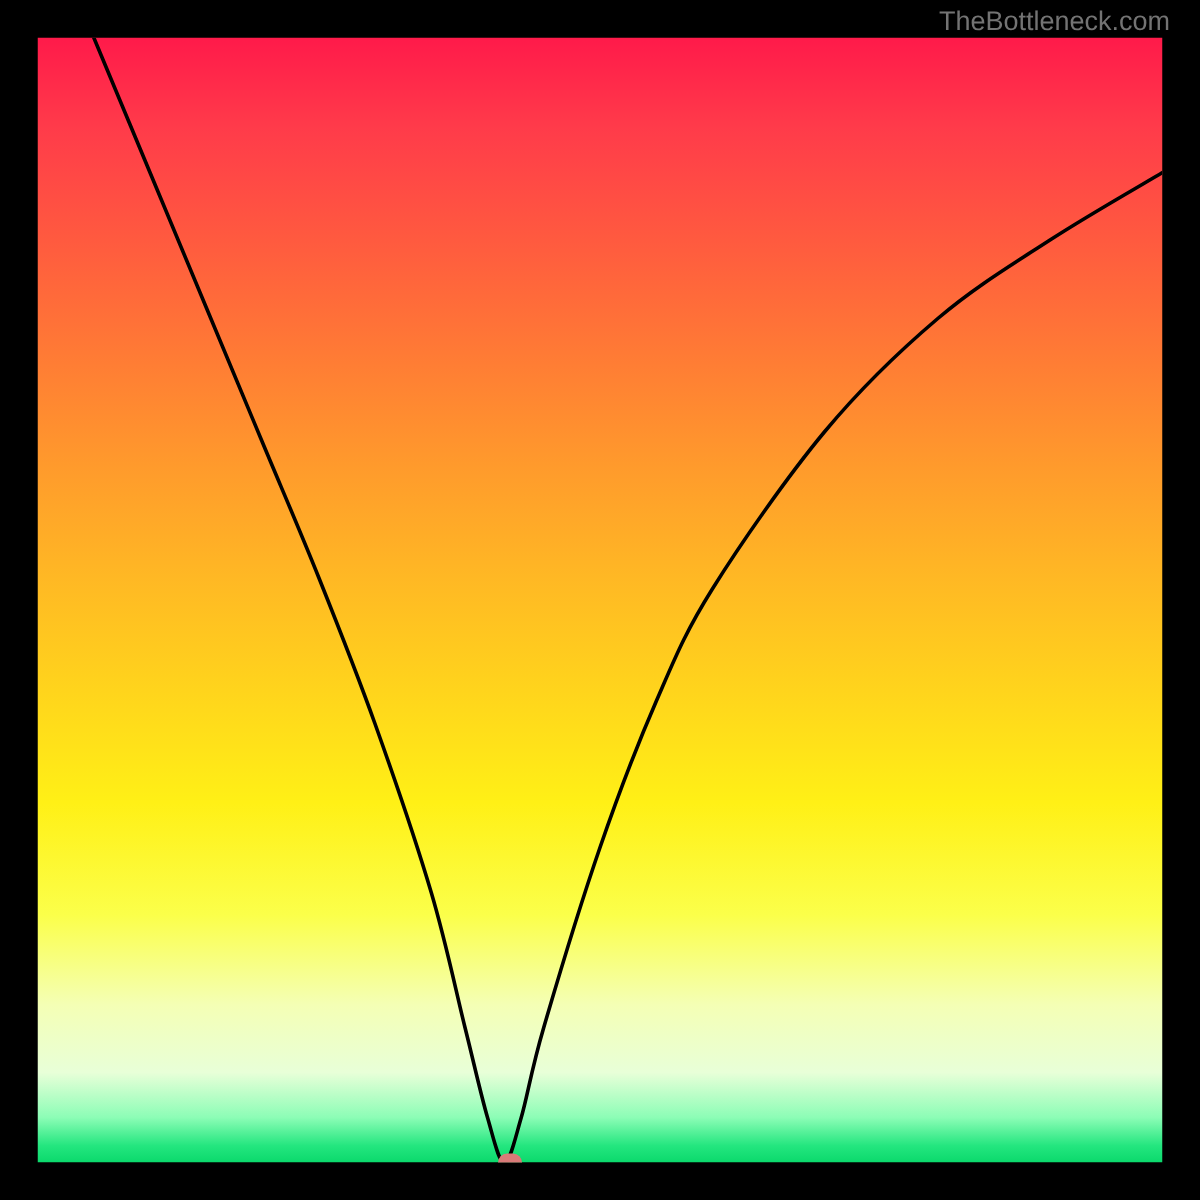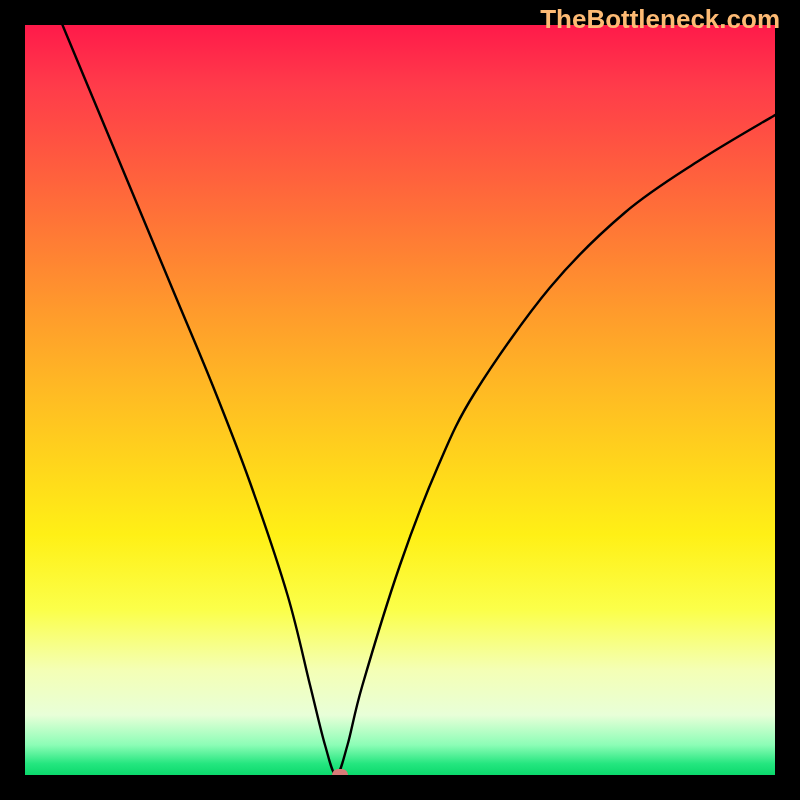--- a/index.html
+++ b/index.html
@@ -8,23 +8,23 @@
     width: 800px;
     height: 800px;
     background: #000;
     position: relative;
     font-family: Arial, sans-serif;
   }
   .watermark {
     position: absolute;
     top: 4px;
     right: 20px;
-    color: #fdba74;
-    font-size: 26px;
-    font-weight: 700;
+    color: #737373;
+    font-size: 18px;
+    font-weight: 400;
     z-index: 10;
   }
   .plot-area {
     position: absolute;
     left: 25px;
     top: 25px;
     width: 750px;
     height: 750px;
     overflow: hidden;
   }

